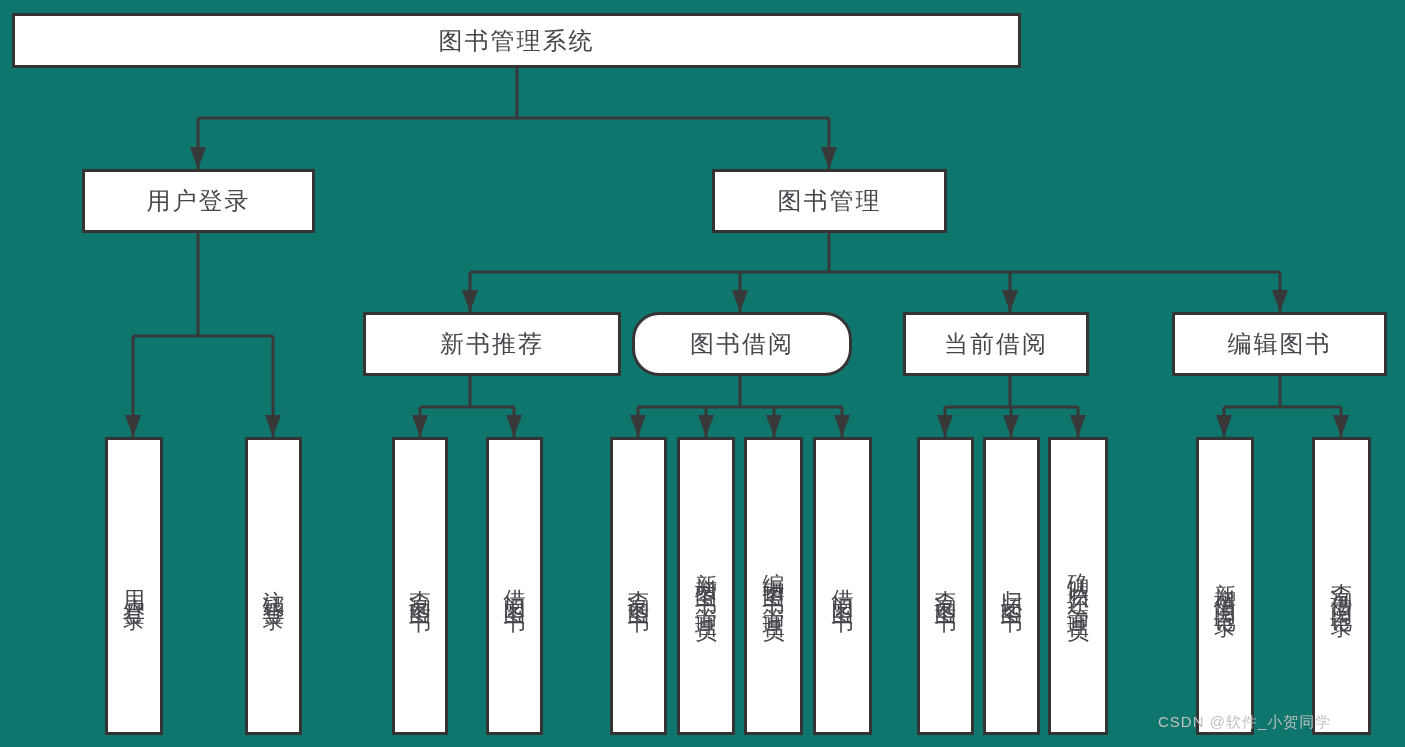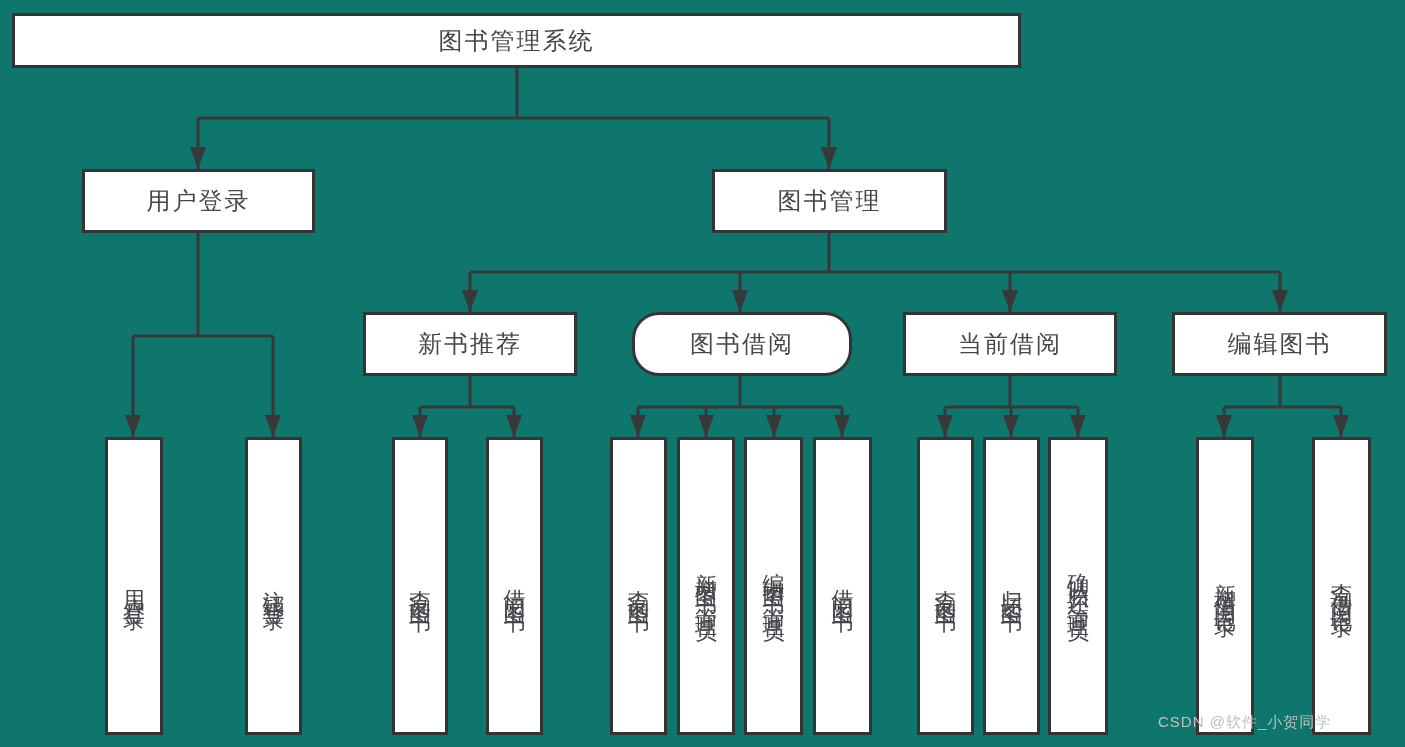--- a/index.html
+++ b/index.html
@@ -113,23 +113,23 @@
     <path class="a" d="M1078 407 V437"></path>
     <path class="a" d="M1224 407 V437"></path>
     <path class="a" d="M1341 407 V437"></path>
   </svg>
 
   <div class="node hnode root">图书管理系统</div>
 
   <div class="node hnode lvl2" style="left:82px; width:233px;">用户登录</div>
   <div class="node hnode lvl2" style="left:712px; width:235px;">图书管理</div>
 
-  <div class="node hnode lvl3" style="left:363px; width:214px;">新书推荐</div>
+  <div class="node hnode lvl3" style="left:363px; width:258px;">新书推荐</div>
   <div class="node hnode lvl3" style="left:632px; width:220px;border-radius:27px;">图书借阅</div>
-  <div class="node hnode lvl3" style="left:903px; width:214px;">当前借阅</div>
+  <div class="node hnode lvl3" style="left:903px; width:186px;">当前借阅</div>
   <div class="node hnode lvl3" style="left:1172px; width:215px;">编辑图书</div>
 
   <div class="node leaf" style="left:105px; width:58px;">
     <span class="vtext">用户登录</span>
   </div>
   <div class="node leaf" style="left:245px; width:57px;">
     <span class="vtext">注销登录</span>
   </div>
 
   <div class="node leaf" style="left:392px; width:56px;">

